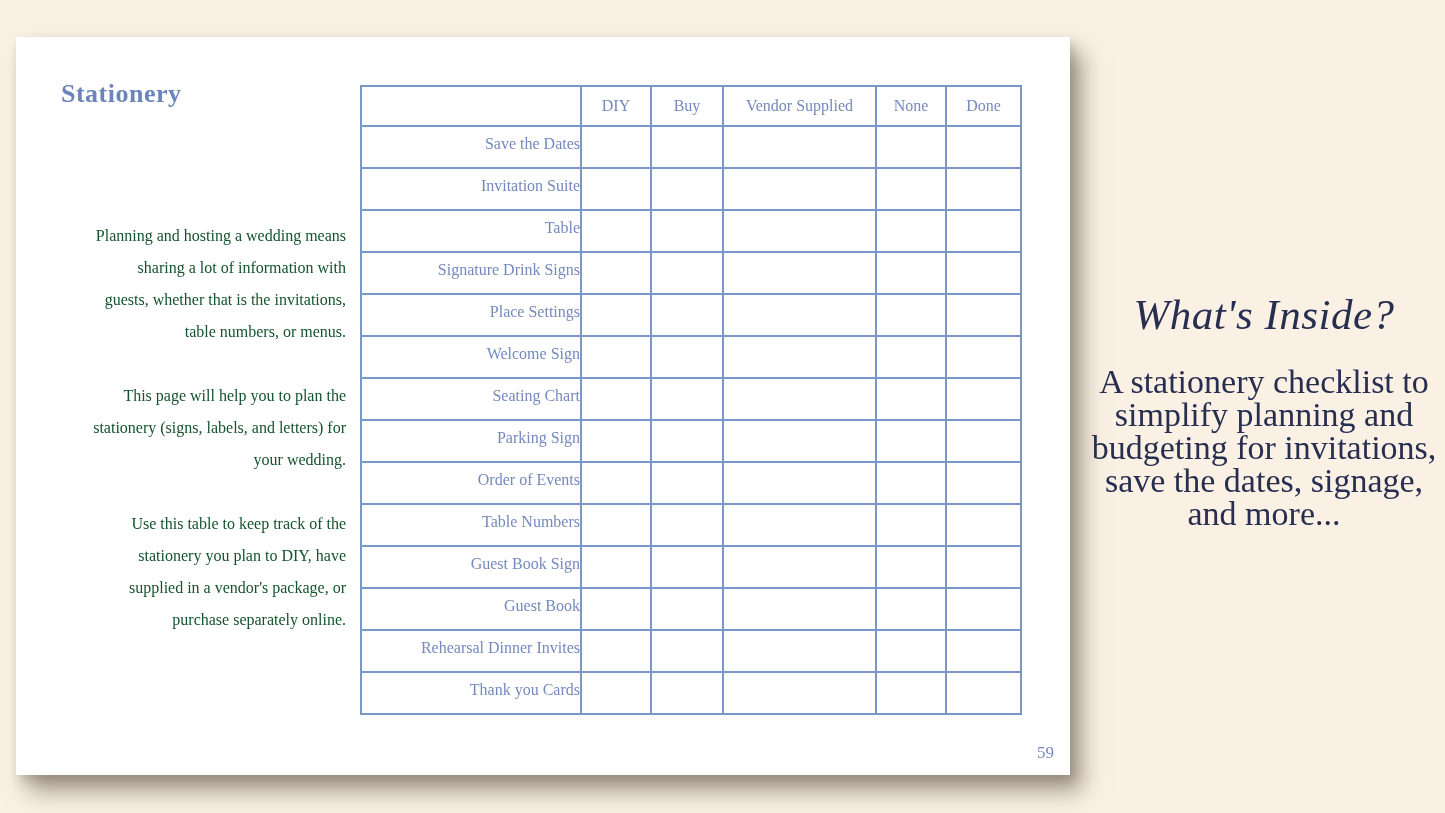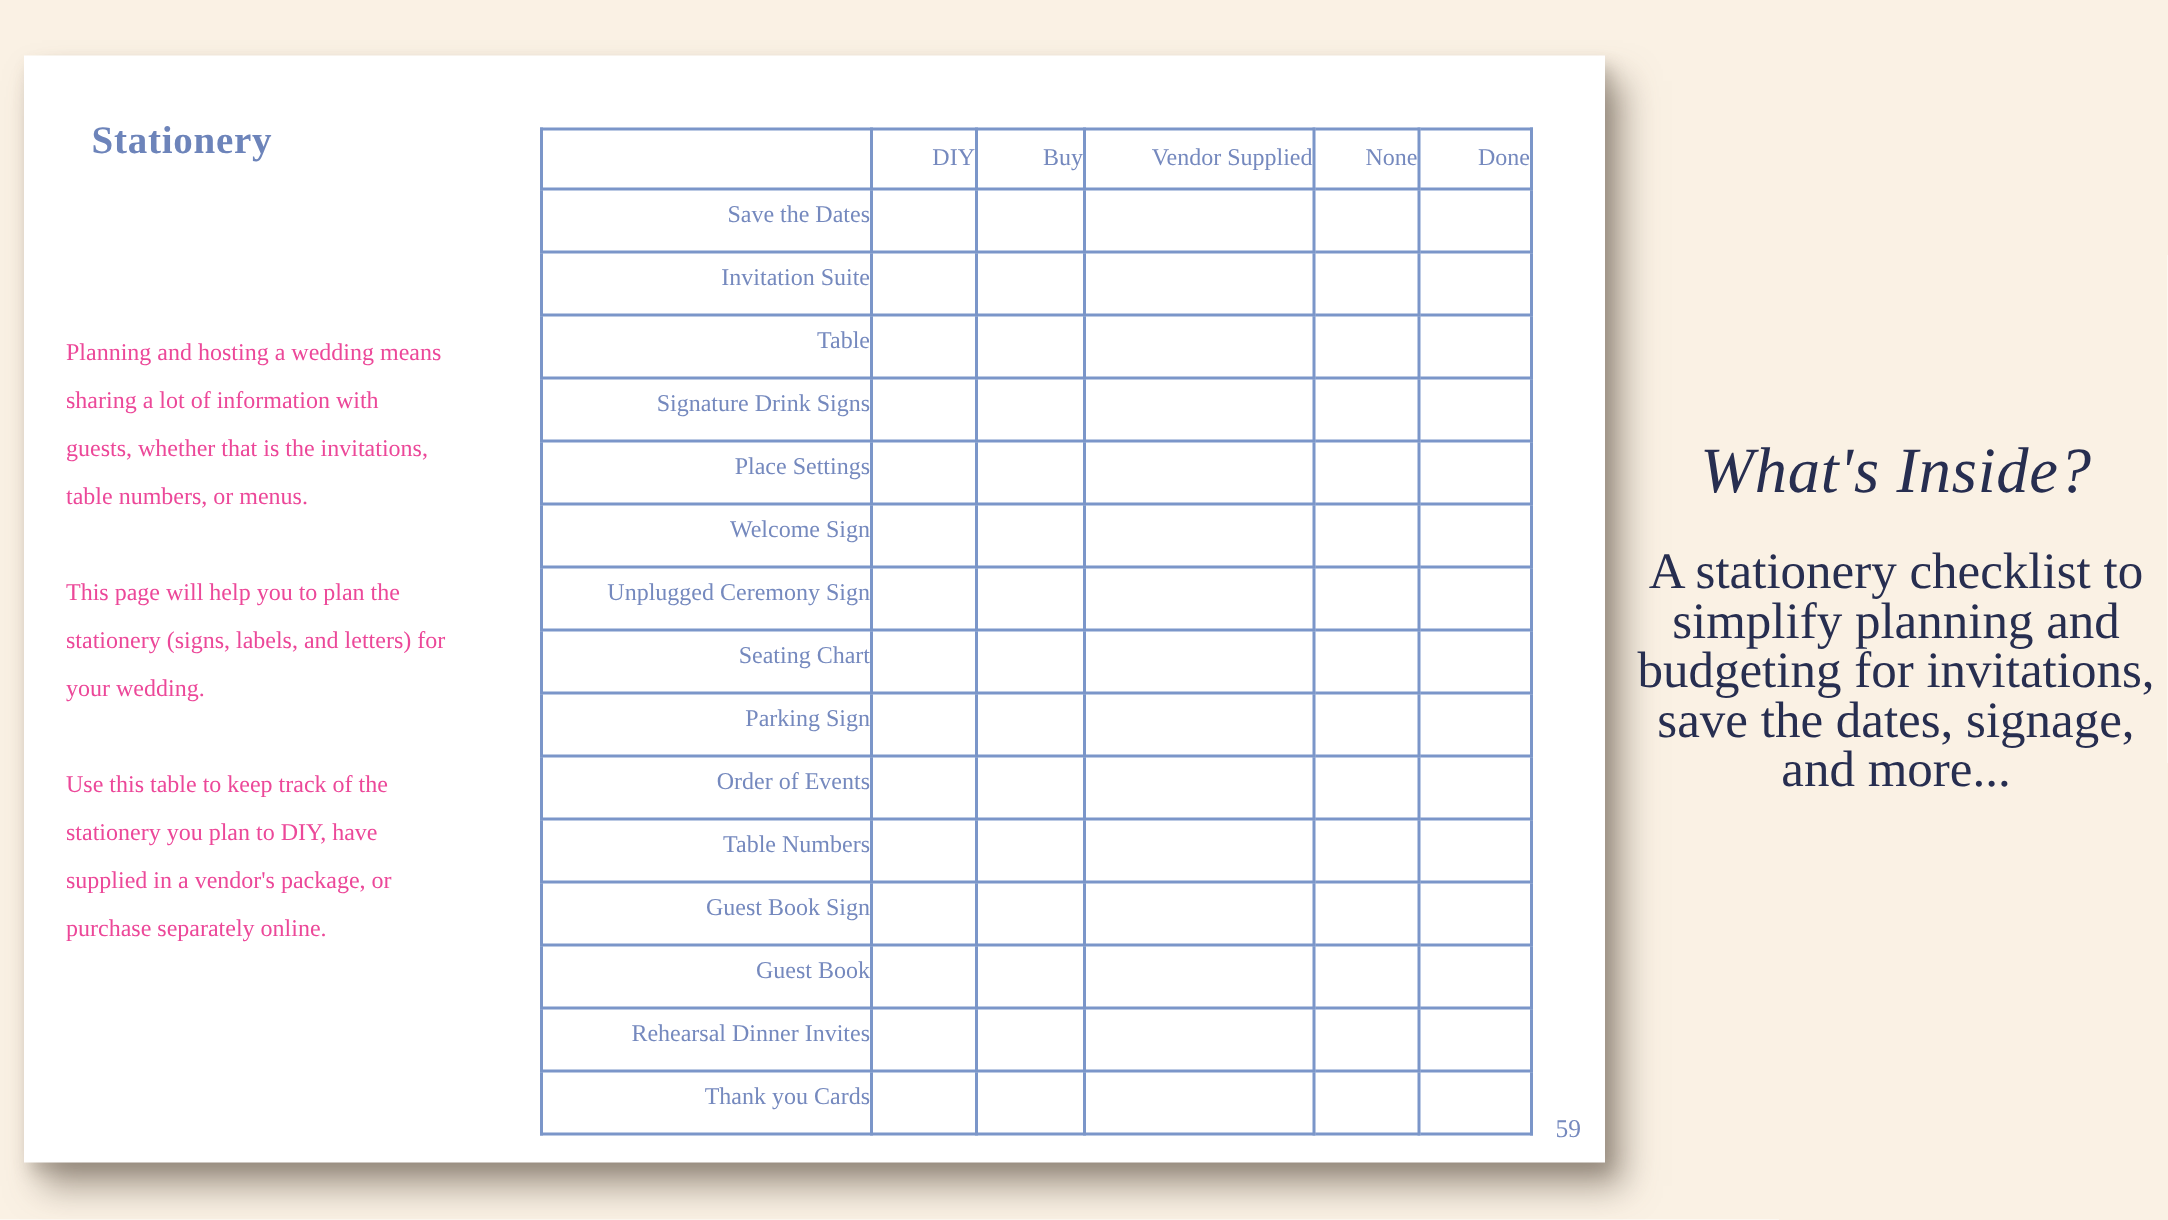--- a/index.html
+++ b/index.html
@@ -24,22 +24,22 @@
     position: absolute;
     left: 45px; top: 42px;
     font-size: 26px;
     color: #6d84ba;
     letter-spacing: 0.5px;
   }
   .intro-col {
     position: absolute;
     left: 28px; top: 183px;
     width: 302px;
-    text-align: left;
-    color: #ec4899;
+    text-align: right;
+    color: #14532d;
     font-size: 16px;
     line-height: 32px;
   }
   .intro-col p {
     white-space: pre-line;
     margin-bottom: 32px;
   }
 
   
   .checklist {
@@ -49,21 +49,21 @@
     table-layout: fixed;
     width: 660px;
   }
   .checklist th, .checklist td {
     border: 2px solid #7b96c9;
     color: #7589be;
     font-size: 16px;
     font-weight: normal;
     background: #ffffff;
   }
-  .checklist th { height: 40px; text-align: right; }
+  .checklist th { height: 40px; text-align: center; }
   .checklist td { height: 42px; }
   .checklist td.label-cell {
     text-align: right;
     padding-left: 8px;
     padding-bottom: 6px;
     vertical-align: middle;
   }
   .page-number {
     position: absolute;
     right: 16px; bottom: 12px;
@@ -180,28 +180,20 @@
           </tr>
           <tr>
             <td class="label-cell">Welcome Sign</td>
             <td></td>
             <td></td>
             <td></td>
             <td></td>
             <td></td>
           </tr>
           <tr>
-            <td class="label-cell">Unplugged Ceremony Sign</td>
-            <td></td>
-            <td></td>
-            <td></td>
-            <td></td>
-            <td></td>
-          </tr>
-          <tr>
             <td class="label-cell">Seating Chart</td>
             <td></td>
             <td></td>
             <td></td>
             <td></td>
             <td></td>
           </tr>
           <tr>
             <td class="label-cell">Parking Sign</td>
             <td></td>

